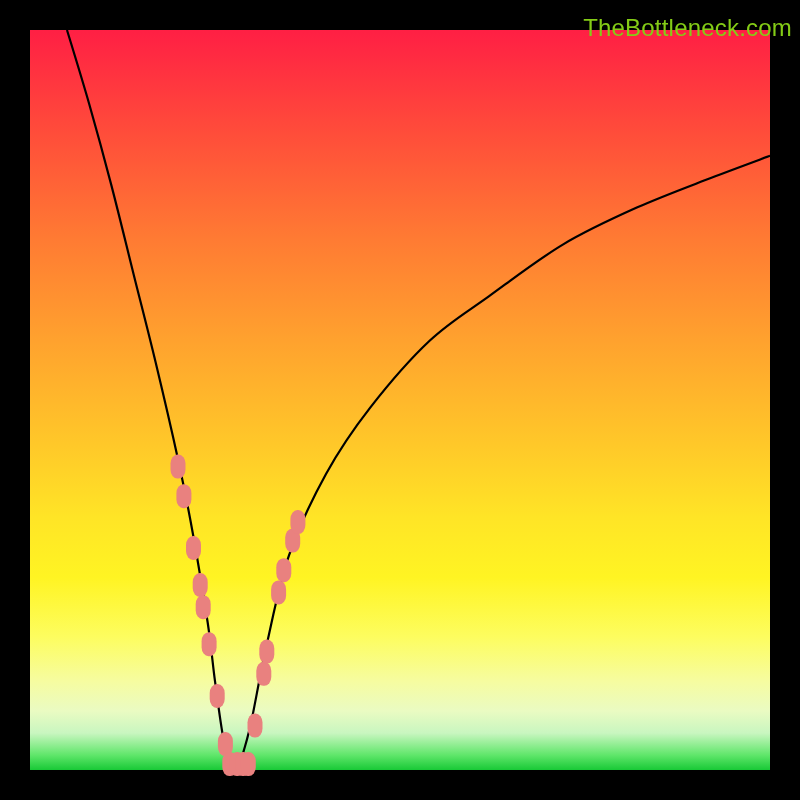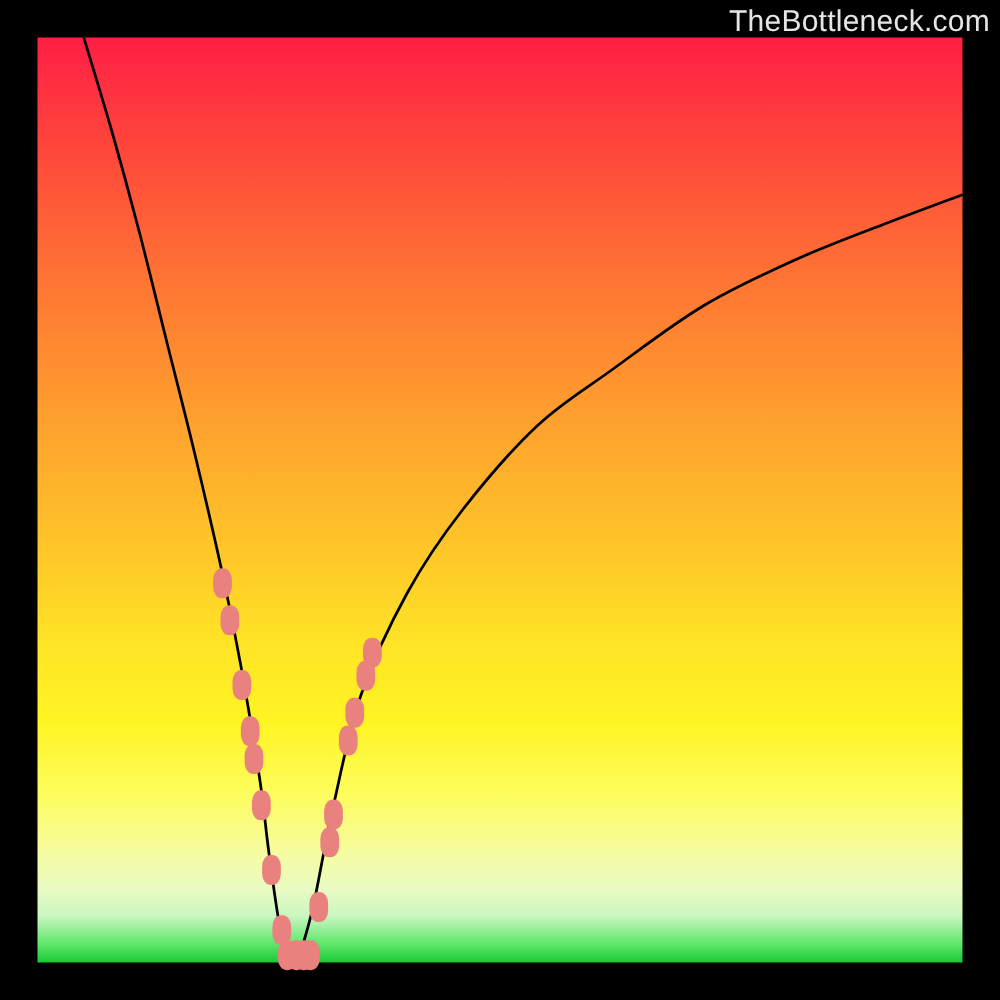--- a/index.html
+++ b/index.html
@@ -38,23 +38,23 @@
       #fdfd5f 82%,
       #f6fca0 88%,
       #eafbc2 92%,
       #c9f6c0 95%,
       #5fe66a 98%,
       #18c936 100%
     );
   }
   .watermark {
     position: absolute;
-    top: 4px;
+    top: 14px;
     right: 8px;
-    color: #e5e5e5;
+    color: #84cc16;
     font-size: 24px;
     font-weight: 500;
     letter-spacing: 0.2px;
     user-select: none;
   }
   svg.curve {
     position: absolute;
     left: 0;
     top: 0;
     width: 740px;

